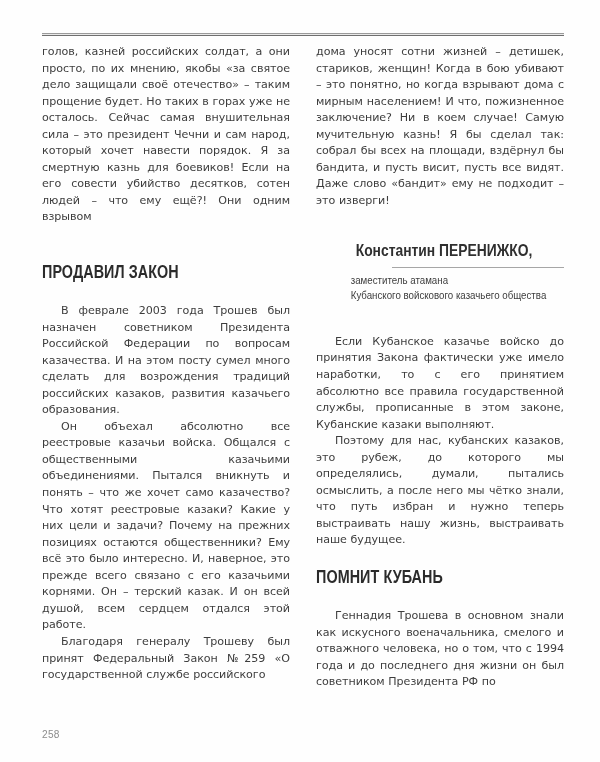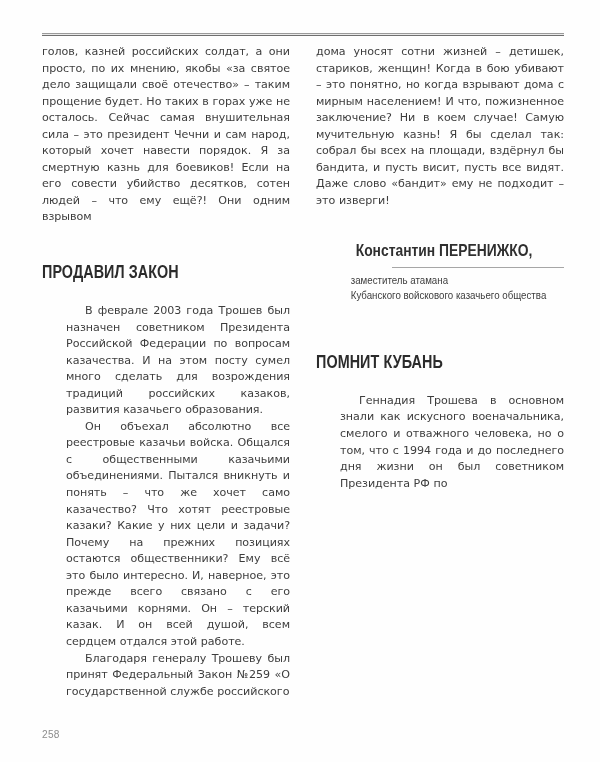--- a/index.html
+++ b/index.html
@@ -53,21 +53,21 @@
   p.body {
     margin: 0;
     font-size: 11.1px;
     line-height: 16.55px;
     text-align: justify;
     text-align-last: left;
     letter-spacing: -0.04px;
     color: #3d3d3d;
     word-spacing: 0.2px;
   }
-  p.body.indent { text-indent: 19px; margin-left: 24px; }
+  p.body.indent { text-indent: 19px; }
 
   
   h2.section-head {
     margin: 0;
     font-family: "Liberation Sans Narrow", "Liberation Sans", sans-serif;
     font-weight: bold;
     font-size: 17.5px;
     line-height: 20px;
     letter-spacing: 0.1px;
     color: #2b2b2b;
@@ -154,21 +154,23 @@
       <div class="signature">
         <div class="sig-name">Константин ПЕРЕНИЖКО,</div>
         <div class="sig-rule"></div>
         <div class="sig-role">заместитель атамана</div>
         <div class="sig-role">Кубанского войскового казачьего общества</div>
       </div>
 
       <div style="height:32px"></div>
 
 
+      <p class="body indent">Если Кубанское казачье войско до принятия Закона фактически уже имело наработки, то с его принятием абсолютно все правила государственной службы, прописанные в этом законе, Кубанские казаки выполняют.</p>
 
+      <p class="body indent">Поэтому для нас, кубанских казаков, это рубеж, до которого мы определялись, думали, пытались осмыслить, а после него мы чётко знали, что путь избран и нужно теперь выстраивать нашу жизнь, выстраивать наше будущее.</p>
 
       <div style="height:18px"></div>
 
       <h2 class="section-head">ПОМНИТ КУБАНЬ</h2>
 
       <div style="height:21px"></div>
 
       <p class="body indent">Геннадия Трошева в основном знали как искусного военачальника, смелого и отважного человека, но о том, что с 1994 года и до последнего дня жизни он был советником Президента РФ по</p>
     </div>
   </div>

